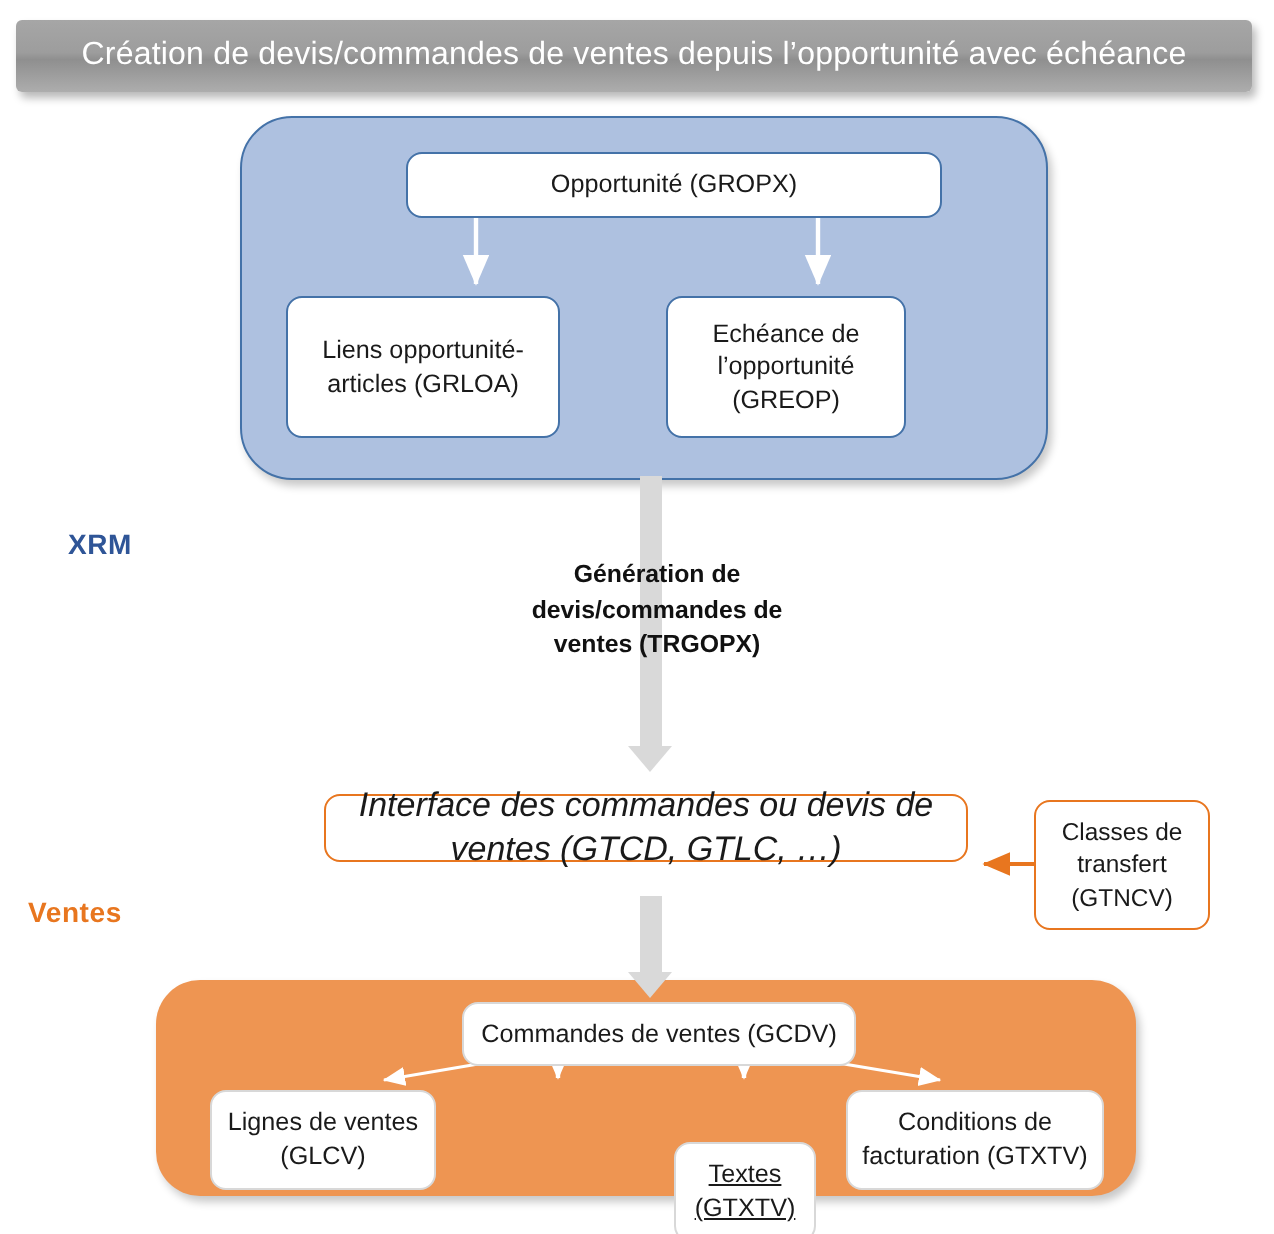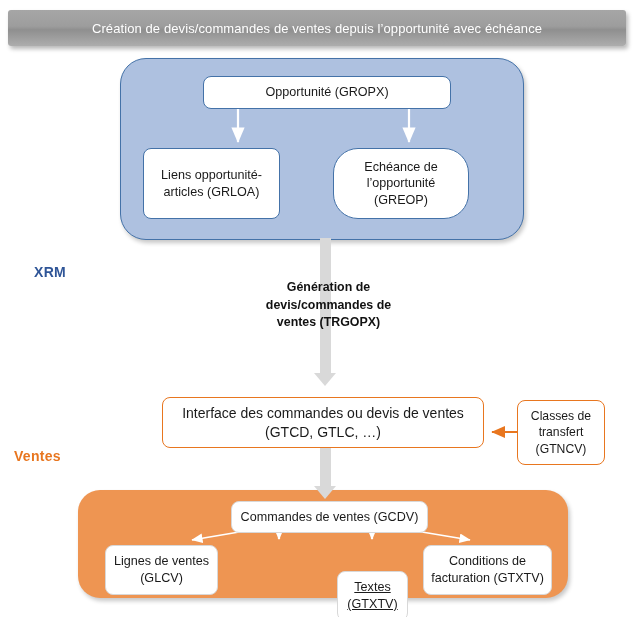--- a/index.html
+++ b/index.html
@@ -29,21 +29,21 @@
     height: 36px;
     background: linear-gradient(to bottom, #a6a6a6 0%, #9d9d9d 45%, #8f8f8f 55%, #adadad 100%);
     border-radius: 3px;
     box-shadow: 2px 3px 4px rgba(0,0,0,0.28);
     display: flex;
     align-items: center;
     justify-content: center;
   }
   .title-bar .title-text {
     color: #ffffff;
-    font-size: 13px;
+    font-size: 16px;
     letter-spacing: 0.1px;
     white-space: nowrap;
     text-align: center;
   }
 
   
   .zone-xrm {
     position: absolute;
     left: 120px;
     top: 58px;
@@ -78,26 +78,26 @@
     font-size: 12.6px;
     line-height: 1.32;
     padding: 2px 6px;
     box-sizing: border-box;
   }
   .node.blue   { border: 1.5px solid #4472a8; }
   .node.orange { border: 1.5px solid #e8761f; }
   .node.plain  { border: 1.5px solid #d8d8d8; }
 
   
-  .n-gropx { left: 203px; top: 76px;  width: 248px; height: 33px; }
+  .n-gropx { left: 203px; top: 76px;  width: 268px; height: 33px; }
   .n-grloa { left: 143px; top: 148px; width: 137px; height: 71px; }
-  .n-greop { left: 333px; top: 148px; width: 136px; height: 71px; border-radius: 25px; }
-
-  
-  .n-interface { left: 162px; top: 397px; width: 322px; height: 51px; font-size: 14px; }
+  .n-greop { left: 333px; top: 148px; width: 120px; height: 71px; }
+
+  
+  .n-interface { left: 162px; top: 397px; width: 322px; height: 34px; font-size: 17px; font-style: italic; }
   .n-gtncv     { left: 517px; top: 400px; width: 88px;  height: 65px; font-size: 12.2px; }
 
   
   .n-gcdv { left: 231px; top: 501px; width: 197px; height: 32px; }
   .n-glcv { left: 105px; top: 545px; width: 113px; height: 50px; }
   .n-gcve { left: 237px; top: 545px; width: 85px;  height: 50px; }
   .n-gtxtv{ left: 337px; top: 571px; width: 71px;  height: 50px; text-decoration: underline; }
   .n-gcvf { left: 423px; top: 545px; width: 129px; height: 50px; }
 
   

